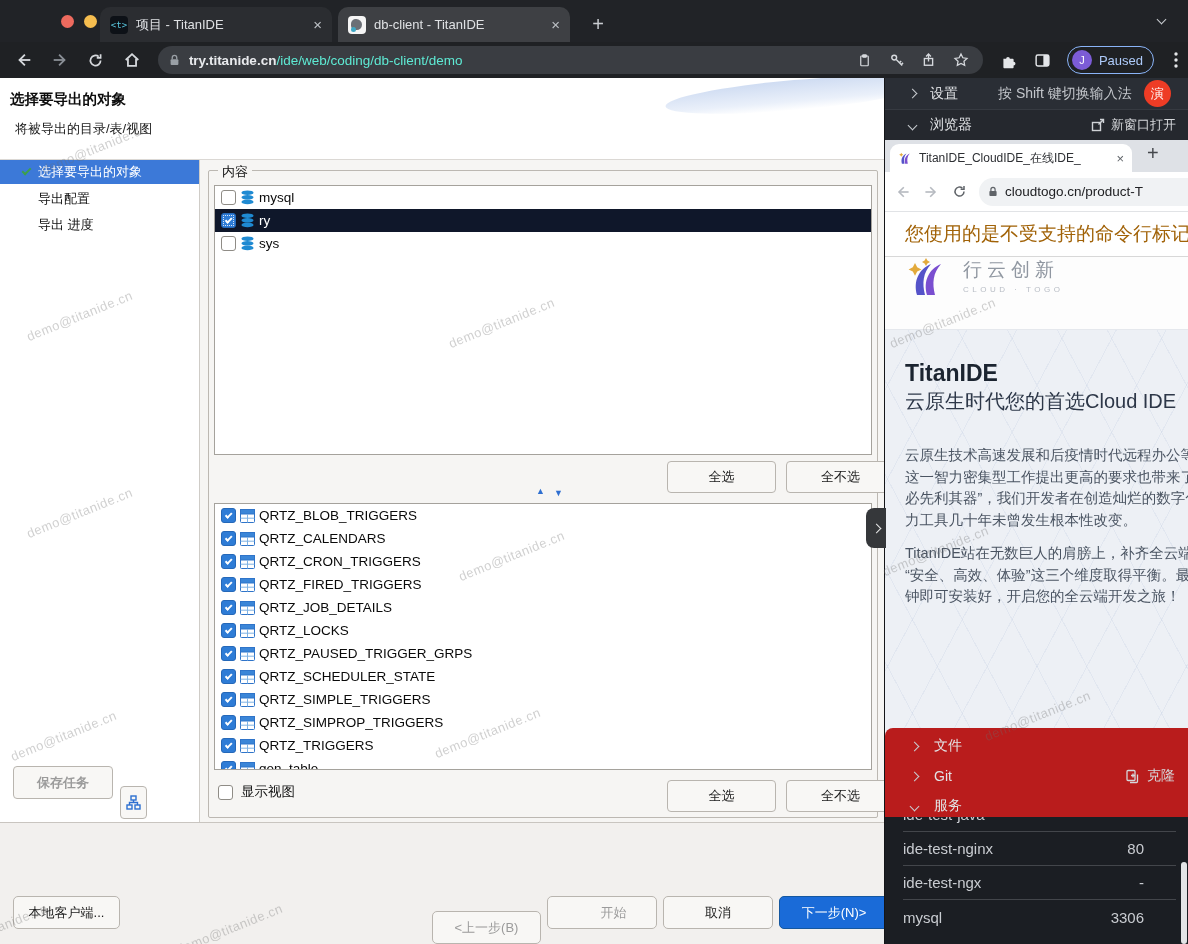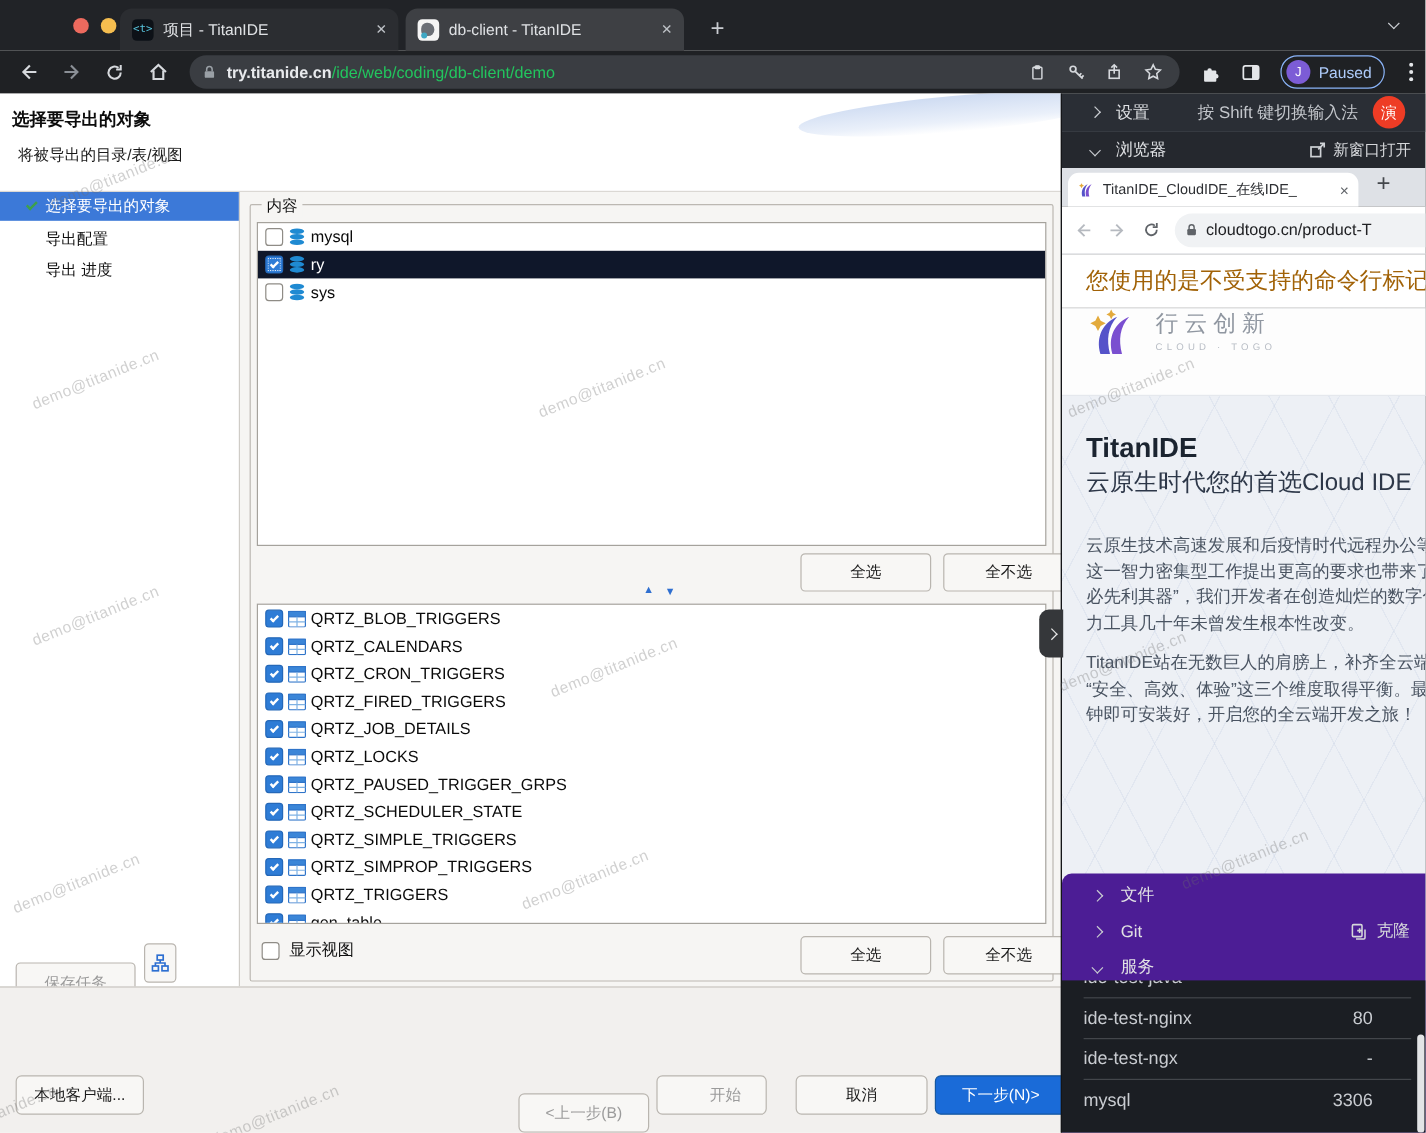--- a/index.html
+++ b/index.html
@@ -19,21 +19,21 @@
   .tab .title { color:#dfe1e4; font-size:13px; white-space:nowrap; overflow:hidden; margin:0 10px 0 8px; flex:1; }
   .tab .close { color:#bdc1c6; font-size:15px; cursor:default; }
   .favicon1 { width:18px; height:18px; border-radius:4px; background:#0d1117; color:#58c4dc; font-size:9px; font-family:"DejaVu Sans Mono",monospace; display:flex; align-items:center; justify-content:center; }
   .favicon2 { width:18px; height:18px; border-radius:4px; background:#f5f5f5; position:relative; }
   .favicon2 i { position:absolute; left:3px; top:3px; width:11px; height:11px; border-radius:45% 55% 50% 40%; background:#6b6f76; }
   .favicon2 b { position:absolute; left:3px; bottom:2px; width:5px; height:5px; border-radius:50%; background:#3fa7c4; }
   #toolbar { left:0; top:42px; width:1188px; height:36px; background:#1f2124; display:flex; align-items:center; }
   .tbicon { width:24px; height:24px; display:flex; align-items:center; justify-content:center; }
   #omnibox { height:28px; background:#3a3d42; border-radius:14px; display:flex; align-items:center; padding:0 10px; }
   #omnibox .host { color:#e8eaed; font-weight:bold; font-size:13.5px; }
-  #omnibox .path { color:#22c55e; font-size:13.5px; }
+  #omnibox .path { color:#5eead4; font-size:13.5px; }
   #profile-pill { display:flex; align-items:center; height:28px; border:1.5px solid #8ab4f8; border-radius:14px; padding:0 10px 0 4px; }
   #avatar { width:20px; height:20px; border-radius:50%; background:#7c5cd6; color:#fff; font-size:11px; display:flex; align-items:center; justify-content:center; margin-right:7px; }
   .chev { display:inline-block; width:7px; height:7px; border-right:1.7px solid #c9ccd1; border-bottom:1.7px solid #c9ccd1; }
   .chev.r { transform:rotate(-45deg); }
   .chev.d { transform:rotate(45deg); }
 
   
   #wiz-header { left:0; top:78px; width:884px; height:82px; background:#fff; border-bottom:1px solid #dbd8d4; overflow:hidden; }
   #wiz-title { left:10px; top:12px; font-size:14.5px; font-weight:bold; color:#0c0c0c; }
   #wiz-subtitle { left:15px; top:42px; font-size:13px; color:#1a1a1a; }
@@ -81,21 +81,21 @@
       repeating-linear-gradient(-62deg, rgba(185,198,222,.22) 0 1px, rgba(0,0,0,0) 1px 44px),
       #edf0f5; }
   #whiteband { left:0; top:0; width:304px; height:73px; background:#fdfdfd; border-bottom:1px solid #e5e8ed; display:flex; }
   #brandtext .cn { font-size:19px; color:#9097a1; letter-spacing:5px; }
   #brandtext .en { font-size:8px; color:#b8bdc5; letter-spacing:3.5px; margin-top:2px; }
   #pg-heading { left:20px; top:103px; font-size:23px; font-weight:bold; color:#1b2430; }
   #pg-subheading { left:20px; top:131px; font-size:20px; color:#2d3748; white-space:nowrap; }
   .para { left:20px; width:330px; font-size:14.5px; color:#4a5462; line-height:21.5px; }
   .para div { white-space:nowrap; }
   #dl-btn { left:20px; top:537px; width:108px; height:35px; background:#5459d8; border-radius:4px; color:#fff; font-size:15px; display:flex; align-items:center; justify-content:center; }
-  #dock { left:0; top:650px; width:304px; height:216px; background:#4c1d95; border-radius:8px 0 0 0; }
+  #dock { left:0; top:650px; width:304px; height:216px; background:#b91c1c; border-radius:8px 0 0 0; }
   .dockrow { height:30px; display:flex; align-items:center; color:#e2e2e4; font-size:14px; }
   #services-wrap { left:0; top:89px; width:304px; height:127px; overflow:hidden; background:#1b1e23; }
   .svc { height:34px; display:flex; align-items:center; justify-content:space-between; margin:0 13px 0 18px; border-bottom:1px solid #43464b; color:#c9ccd1; font-size:15px; }
   .svc:last-child { border-bottom:none; }
   .svc .port { margin-right:32px; }
   #svc-scroll { left:296px; top:134px; width:6px; height:82px; background:#e3e4e6; border-radius:3px; }
 
   
   .wm { position:absolute; color:rgba(110,110,110,.32); font-size:13px; white-space:nowrap;
         transform:rotate(-22deg); transform-origin:0 100%; z-index:40; letter-spacing:.5px; }
@@ -225,21 +225,21 @@
         <span class="green-check"></span>
         <span>选择要导出的对象</span>
       </div>
       <div class="step">
         <span>导出配置</span>
       </div>
       <div class="step">
         <span>导出 进度</span>
       </div>
     </div>
-  <div class="abs gtkbtn disabled" style="left:13px;top:642px;width:100px;height:33px;">
+  <div class="abs gtkbtn disabled" style="left:13px;top:606px;width:100px;height:33px;font-weight:bold;">
       <span>保存任务</span>
     </div>
   <div class="abs gtkbtn" style="left:120px;top:626px;width:27px;height:33px;">
     <svg width="15" height="15" viewBox="0 0 15 15" fill="none" stroke="#2d6fd1" stroke-width="1.4">
         <rect x="5" y="1" width="5" height="4"></rect>
         <rect x="1" y="10" width="5" height="4"></rect>
         <rect x="9" y="10" width="5" height="4"></rect>
         <path d="M7.5 5 V7.5 M3.5 10 V7.5 H11.5 V10"></path>
       </svg>
   </div>
@@ -482,21 +482,21 @@
     <span>全不选</span>
   </div>
 
 <div id="bottom-strip" class="abs"></div>
 <div class="abs gtkbtn footbtn" style="left:13px;width:107px;">
     <span>本地客户端...</span>
   </div>
 <div class="abs gtkbtn footbtn disabled" style="left:432px;width:109px;margin-top:15px;">
     <span>&lt;上一步(B)</span>
   </div>
-<div class="abs gtkbtn footbtn disabled" style="left:547px;width:92px;padding-left:23px;">
+<div class="abs gtkbtn footbtn disabled" style="left:547px;width:110px;padding-left:23px;">
     <span>开始</span>
   </div>
 <div class="abs gtkbtn footbtn" style="left:663px;width:110px;">
     <span>取消</span>
   </div>
 <div class="abs gtkbtn footbtn bluebtn" style="left:779px;width:110px;">
     <span>下一步(N)&gt;</span>
   </div>
 
 <div id="flap" class="abs">

